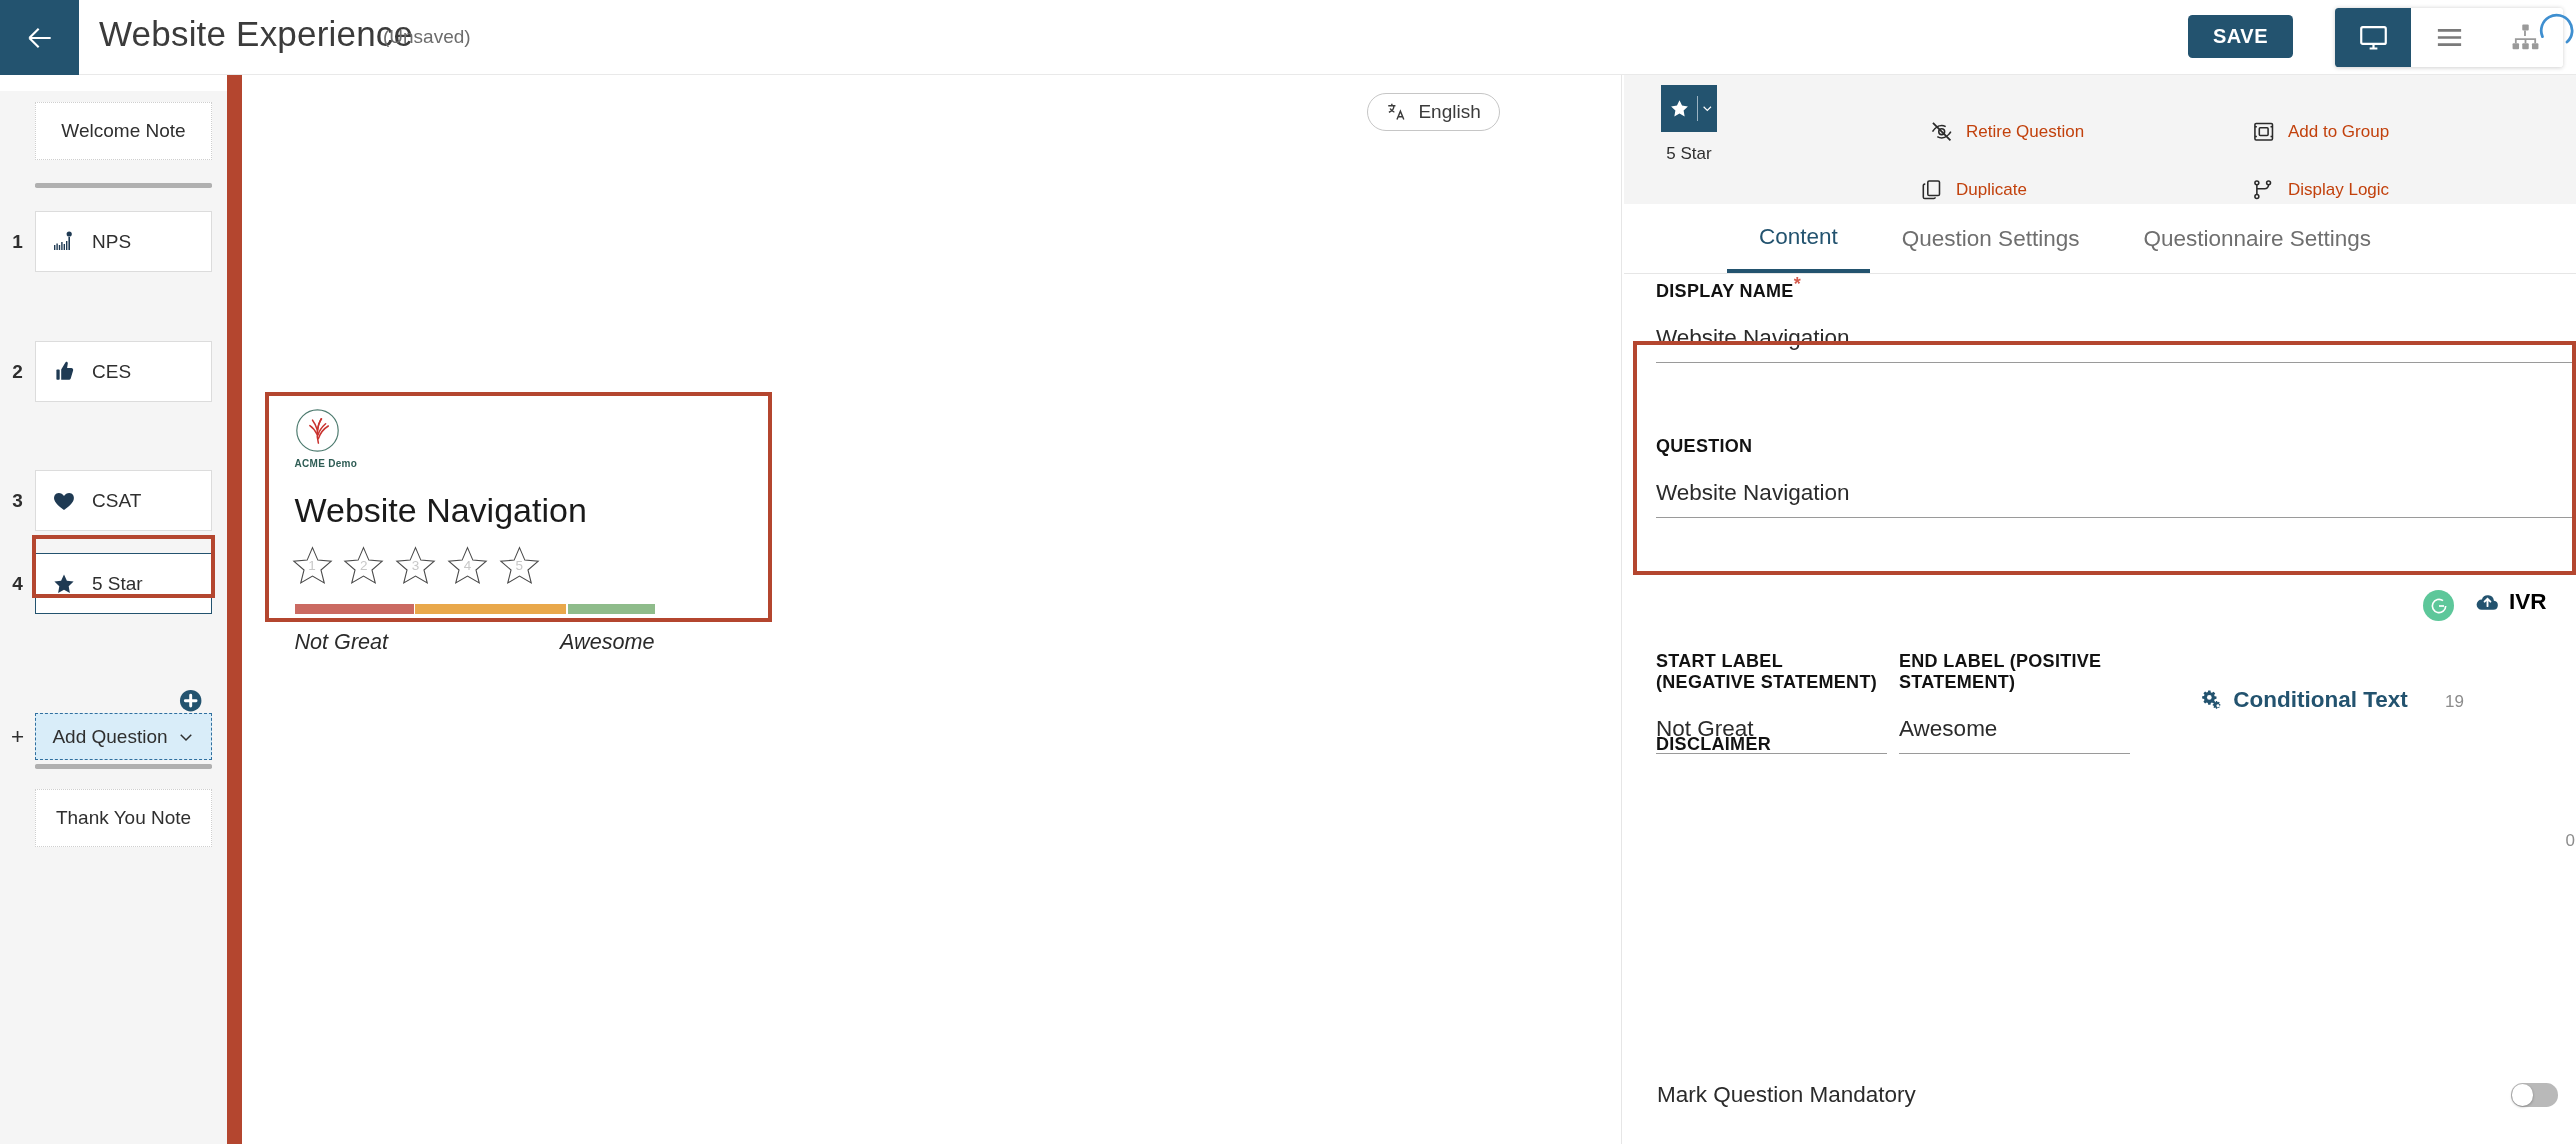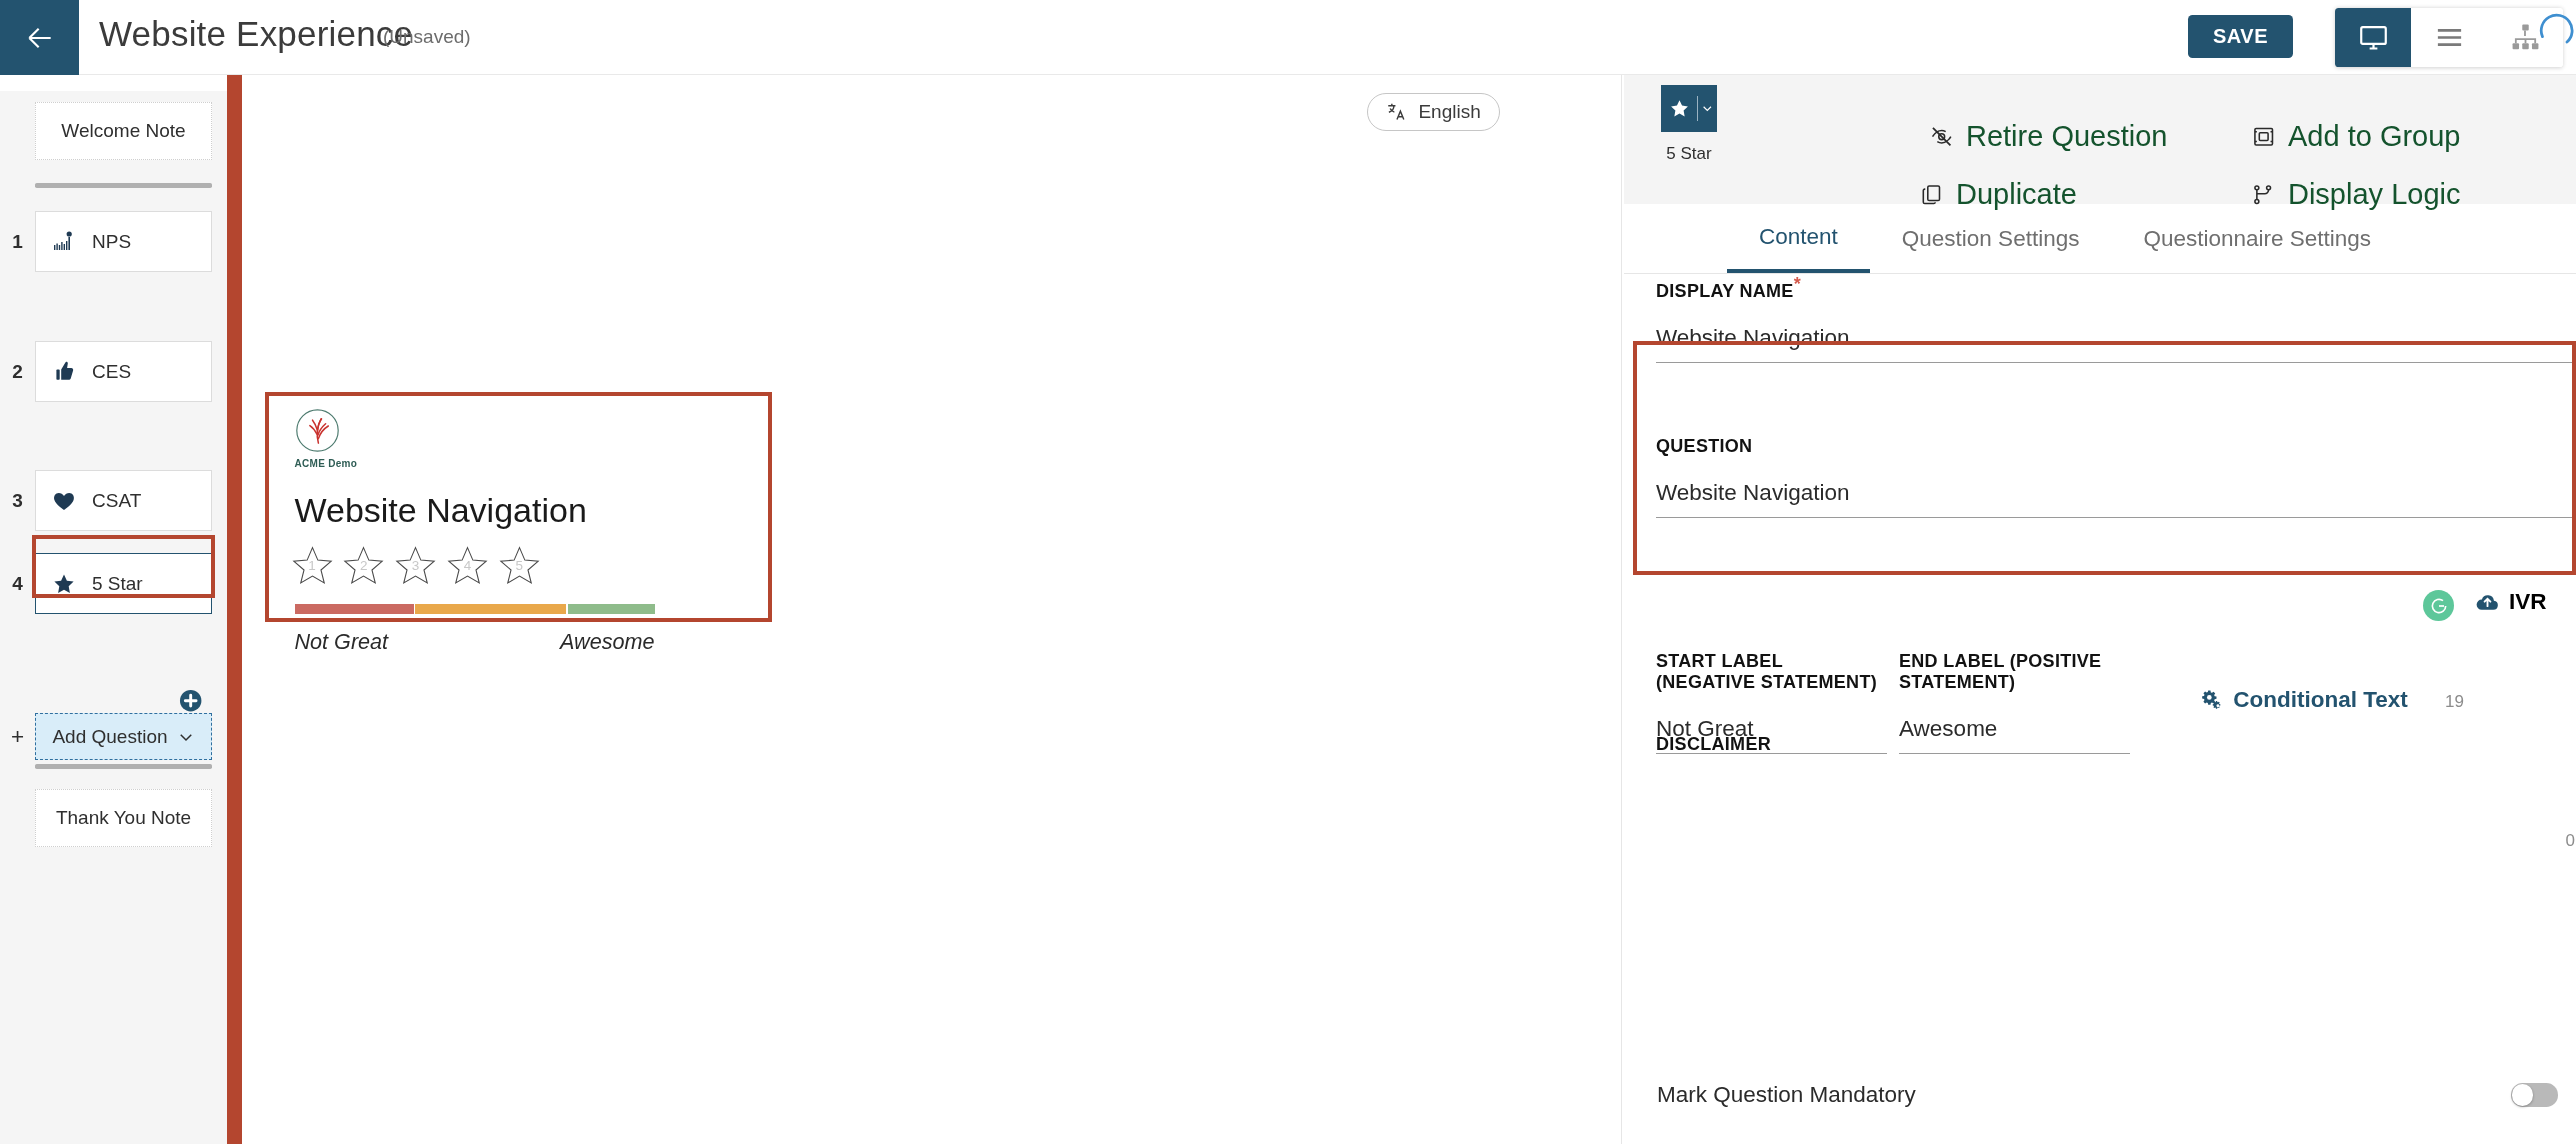--- a/index.html
+++ b/index.html
@@ -231,21 +231,21 @@
   .qtype-btn .qt-star svg { width: 21px; height: 21px; }
   .qtype-btn .qt-sep { width: 0.9px; height: 25px; background: #9bb3c2; }
   .qtype-btn .qt-chev { width: 18px; display: flex; align-items: center; justify-content: center; }
   .qtype-btn .qt-chev svg { width: 12.6px; height: 12.6px; }
   .qtype-label {
     position: absolute; left: 37px; top: 69px; width: 56px;
     text-align: center; font-size: 17px; color: #2f2f2f;
   }
   .tb-action {
     position: absolute; display: flex; align-items: center; gap: 12.6px;
-    font-size: 29px; color: #14532d; cursor: pointer; text-align: center;
+    font-size: 17px; color: #c2410c; cursor: pointer; text-align: center;
   }
   .tb-action svg { width: 23.4px; height: 23.4px; flex: none; }
   .tb-retire   { left: 306px; top: 45px; }
   .tb-duplicate{ left: 296px; top: 103px; }
   .tb-addgroup { left: 628px; top: 45px; }
   .tb-logic    { left: 628px; top: 103px; }
 
   .tabs {
     position: absolute; left: 0; top: 129px;
     width: 952px; height: 70px;

